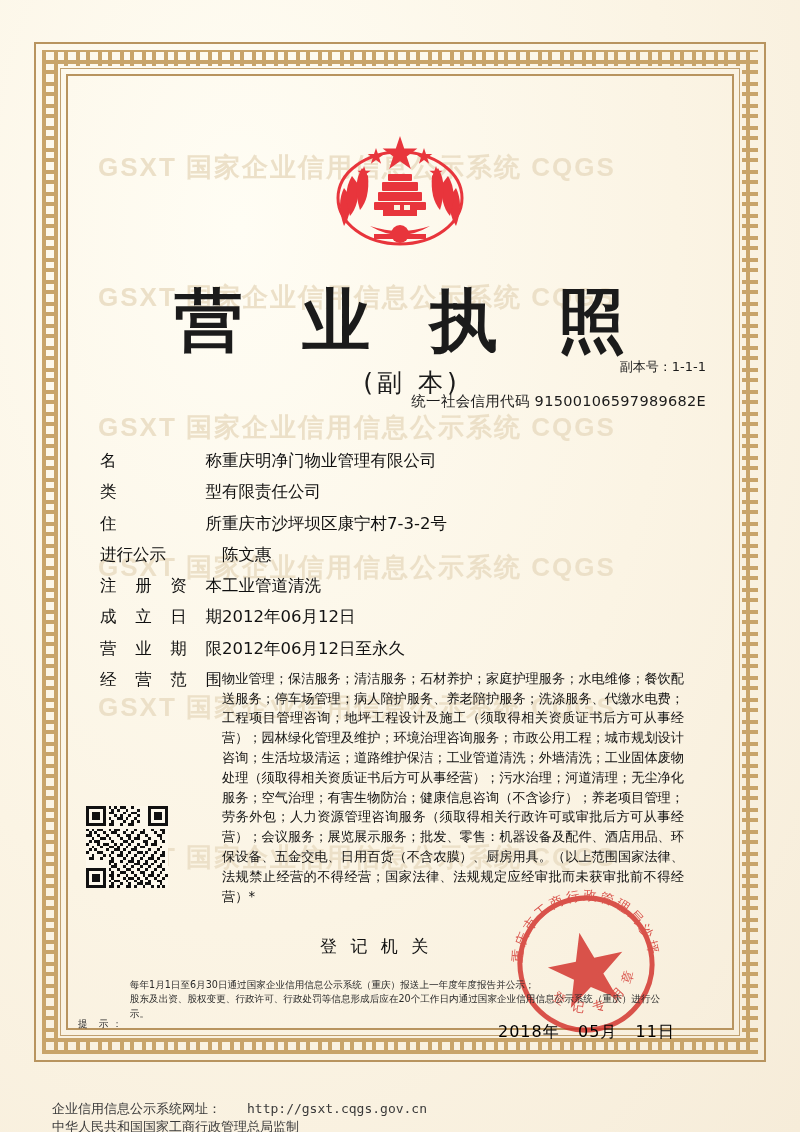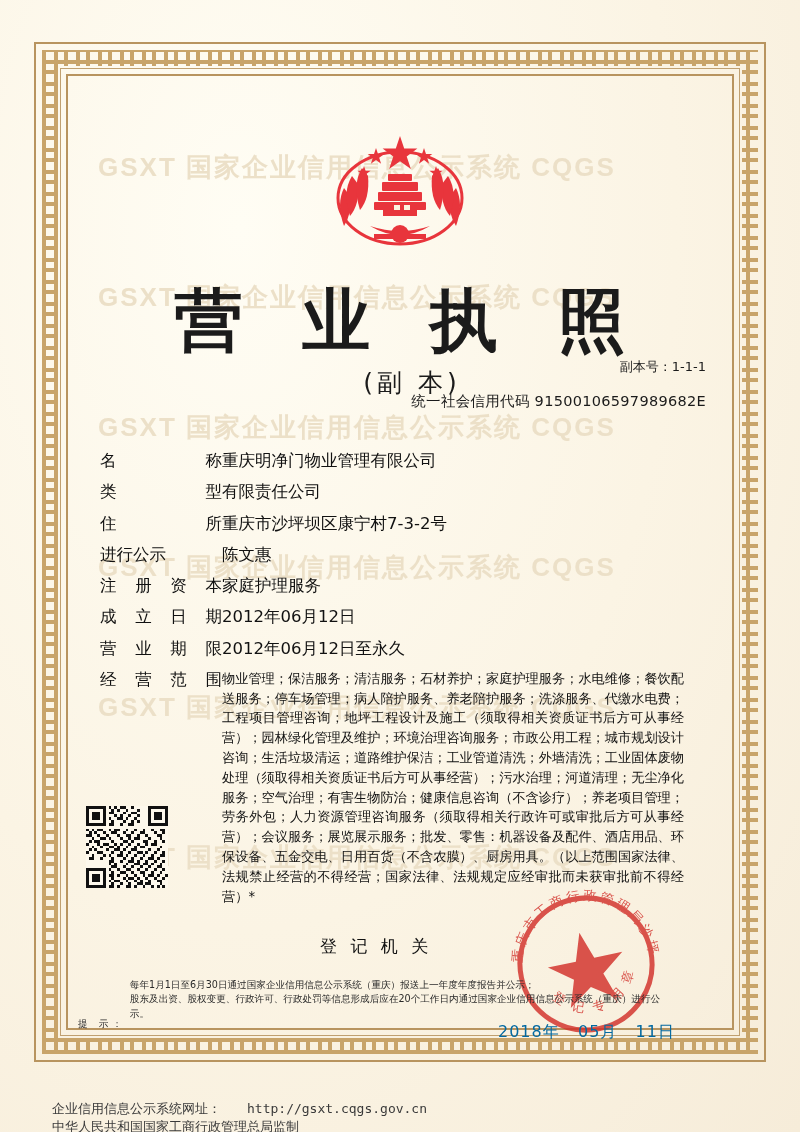--- a/index.html
+++ b/index.html
@@ -201,21 +201,21 @@
     top: 880px;
     width: 168px;
     height: 168px;
   }
   
   .date-line {
     position: absolute;
     left: 498px;
     top: 1022px;
     font-size: 16px;
-    color: #0369a1;
+    color: #000000;
     letter-spacing: 1px;
   }
   
   .notice {
     position: absolute;
     left: 78px;
     top: 978px;
     width: 600px;
     font-size: 9.6px;
     line-height: 1.5;
@@ -355,21 +355,21 @@
       <div class="field-value">陈文惠</div>
     </div>
 
     <div class="field-row">
       <div class="field-label">
         <span>注</span>
         <span>册</span>
         <span>资</span>
         <span>本</span>
       </div>
-      <div class="field-value">家庭护理服务</div>
+      <div class="field-value">工业管道清洗</div>
     </div>
 
     <div class="field-row">
       <div class="field-label">
         <span>成</span>
         <span>立</span>
         <span>日</span>
         <span>期</span>
       </div>
       <div class="field-value">2012年06月12日</div>

